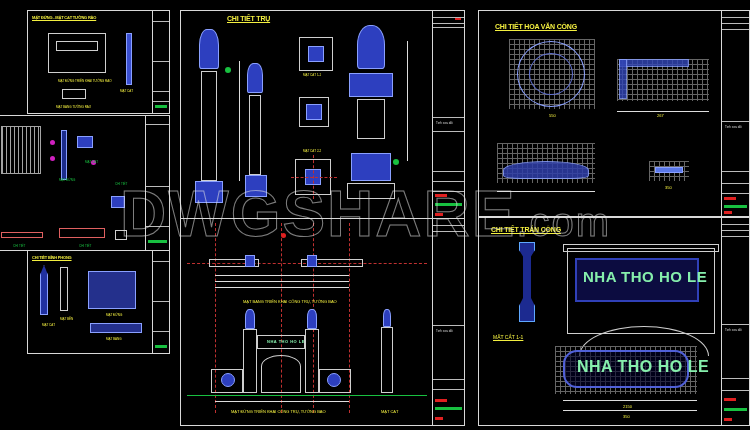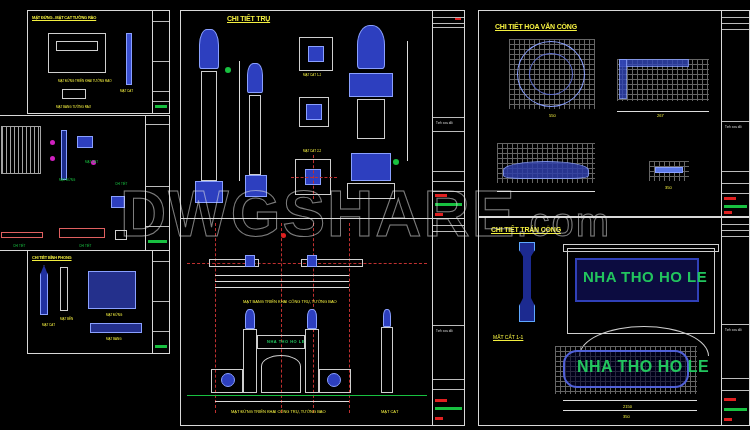--- a/index.html
+++ b/index.html
@@ -5,21 +5,21 @@
   html,body{margin:0;padding:0;background:#000;}
   body{width:750px;height:430px;position:relative;overflow:hidden;font-family:"Liberation Sans",sans-serif;}
   .sheet{position:absolute;border:1px solid #d8d8d8;box-sizing:border-box;background:#000;}
   .tb{position:absolute;top:0;bottom:0;right:0;border-left:1px solid #d8d8d8;box-sizing:border-box;}
   .tb .row{position:absolute;left:0;right:0;border-top:1px solid #bbb;}
   .tb .red{position:absolute;height:3px;background:#e02020;}
   .tb .grn{position:absolute;height:3px;background:#18c040;}
   .tb .txt{position:absolute;left:3px;font-size:3px;color:#ddd;white-space:nowrap;}
   .title{position:absolute;color:#f4f040;font-size:7px;font-weight:bold;text-decoration:underline;white-space:nowrap;letter-spacing:-0.2px;}
   .cap{position:absolute;color:#f4f040;font-size:4px;white-space:nowrap;}
-  .nha{position:absolute;color:#22c55e;font-weight:bold;white-space:nowrap;letter-spacing:0.5px;}
+  .nha{position:absolute;color:#86efac;font-weight:bold;white-space:nowrap;letter-spacing:0.5px;}
   .grid{position:absolute;background-image:linear-gradient(#777 1px,transparent 1px),linear-gradient(90deg,#777 1px,transparent 1px);background-size:5px 5px;opacity:.85;}
   .blue{position:absolute;background:#2d3fbf;border:1px solid #8aa0ff;box-sizing:border-box;}
   .outline{position:absolute;border:1px solid #cfcfcf;box-sizing:border-box;}
   .dim{position:absolute;border-top:1px solid #ddd;}
   .vdim{position:absolute;border-left:1px solid #ddd;}
   .axis{position:absolute;border-left:1px dashed #c03030;}
   .haxis{position:absolute;border-top:1px dashed #c03030;}
   .watermark{position:absolute;left:120px;top:182px;font-size:64px;font-weight:bold;color:transparent;-webkit-text-stroke:1px rgba(230,230,230,.55);letter-spacing:2px;white-space:nowrap;line-height:1;}
   .watermark .com{font-size:40px;font-weight:normal;}
   .dot{position:absolute;border-radius:50%;}

